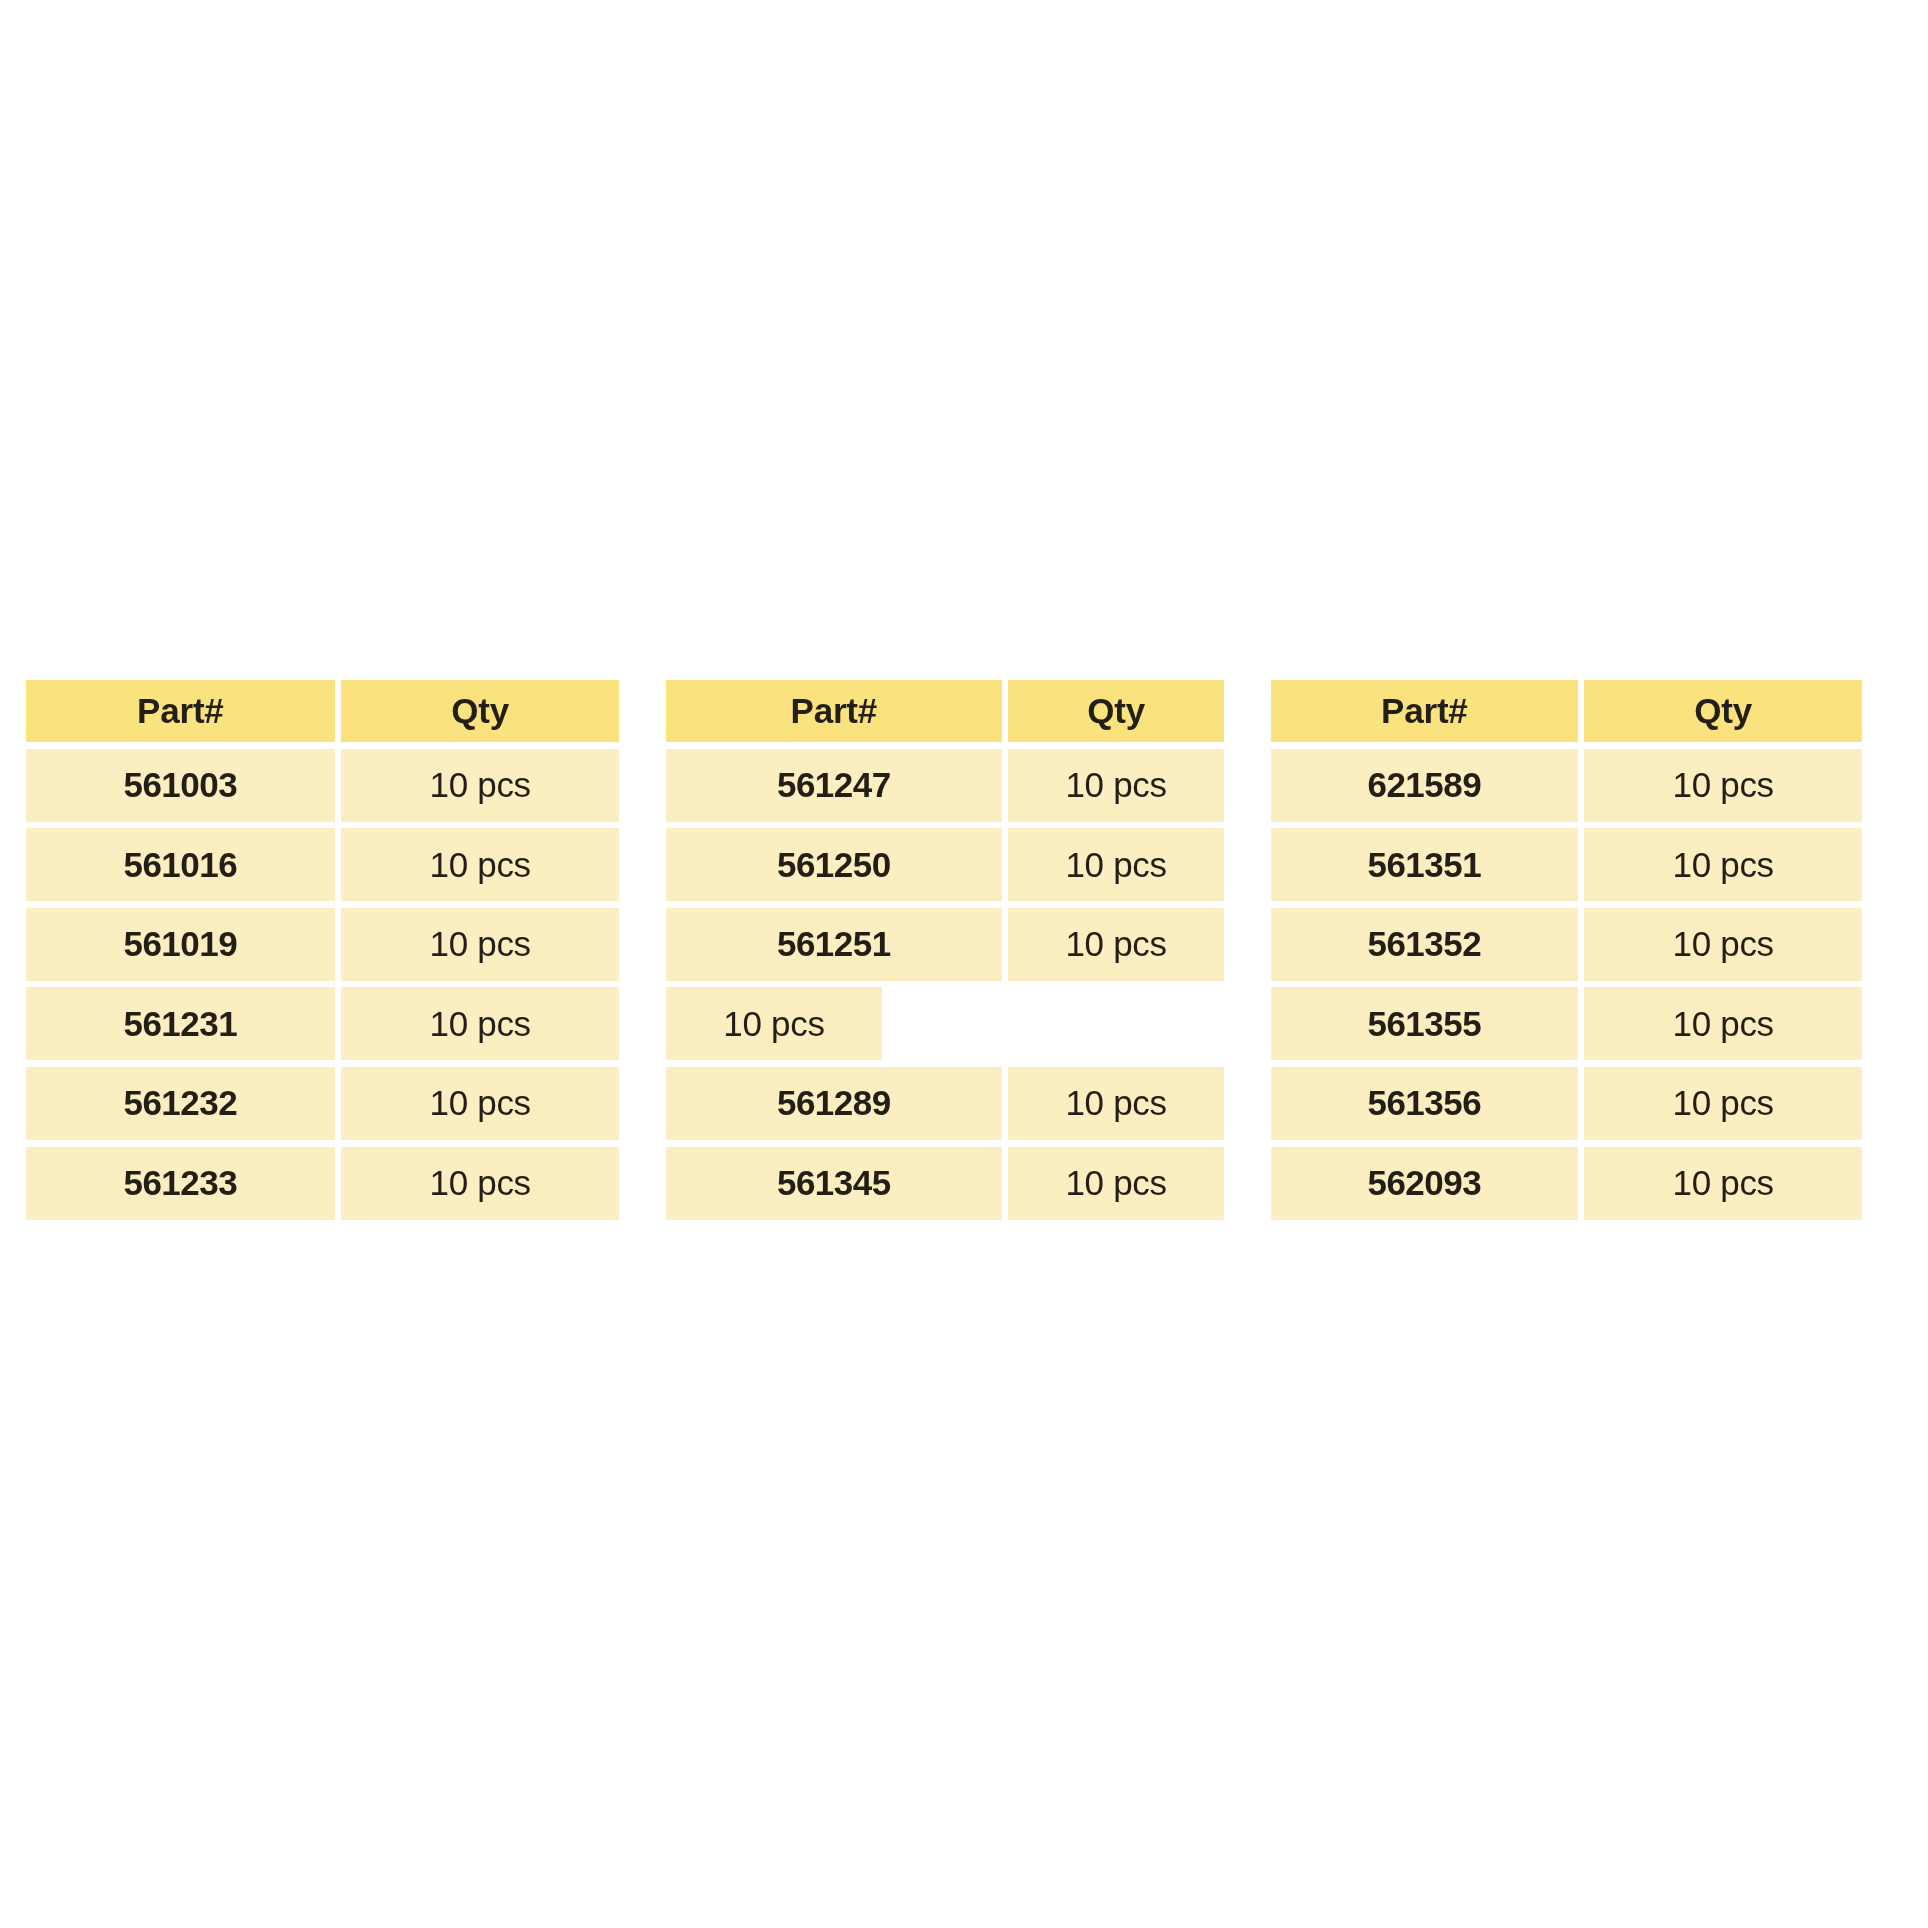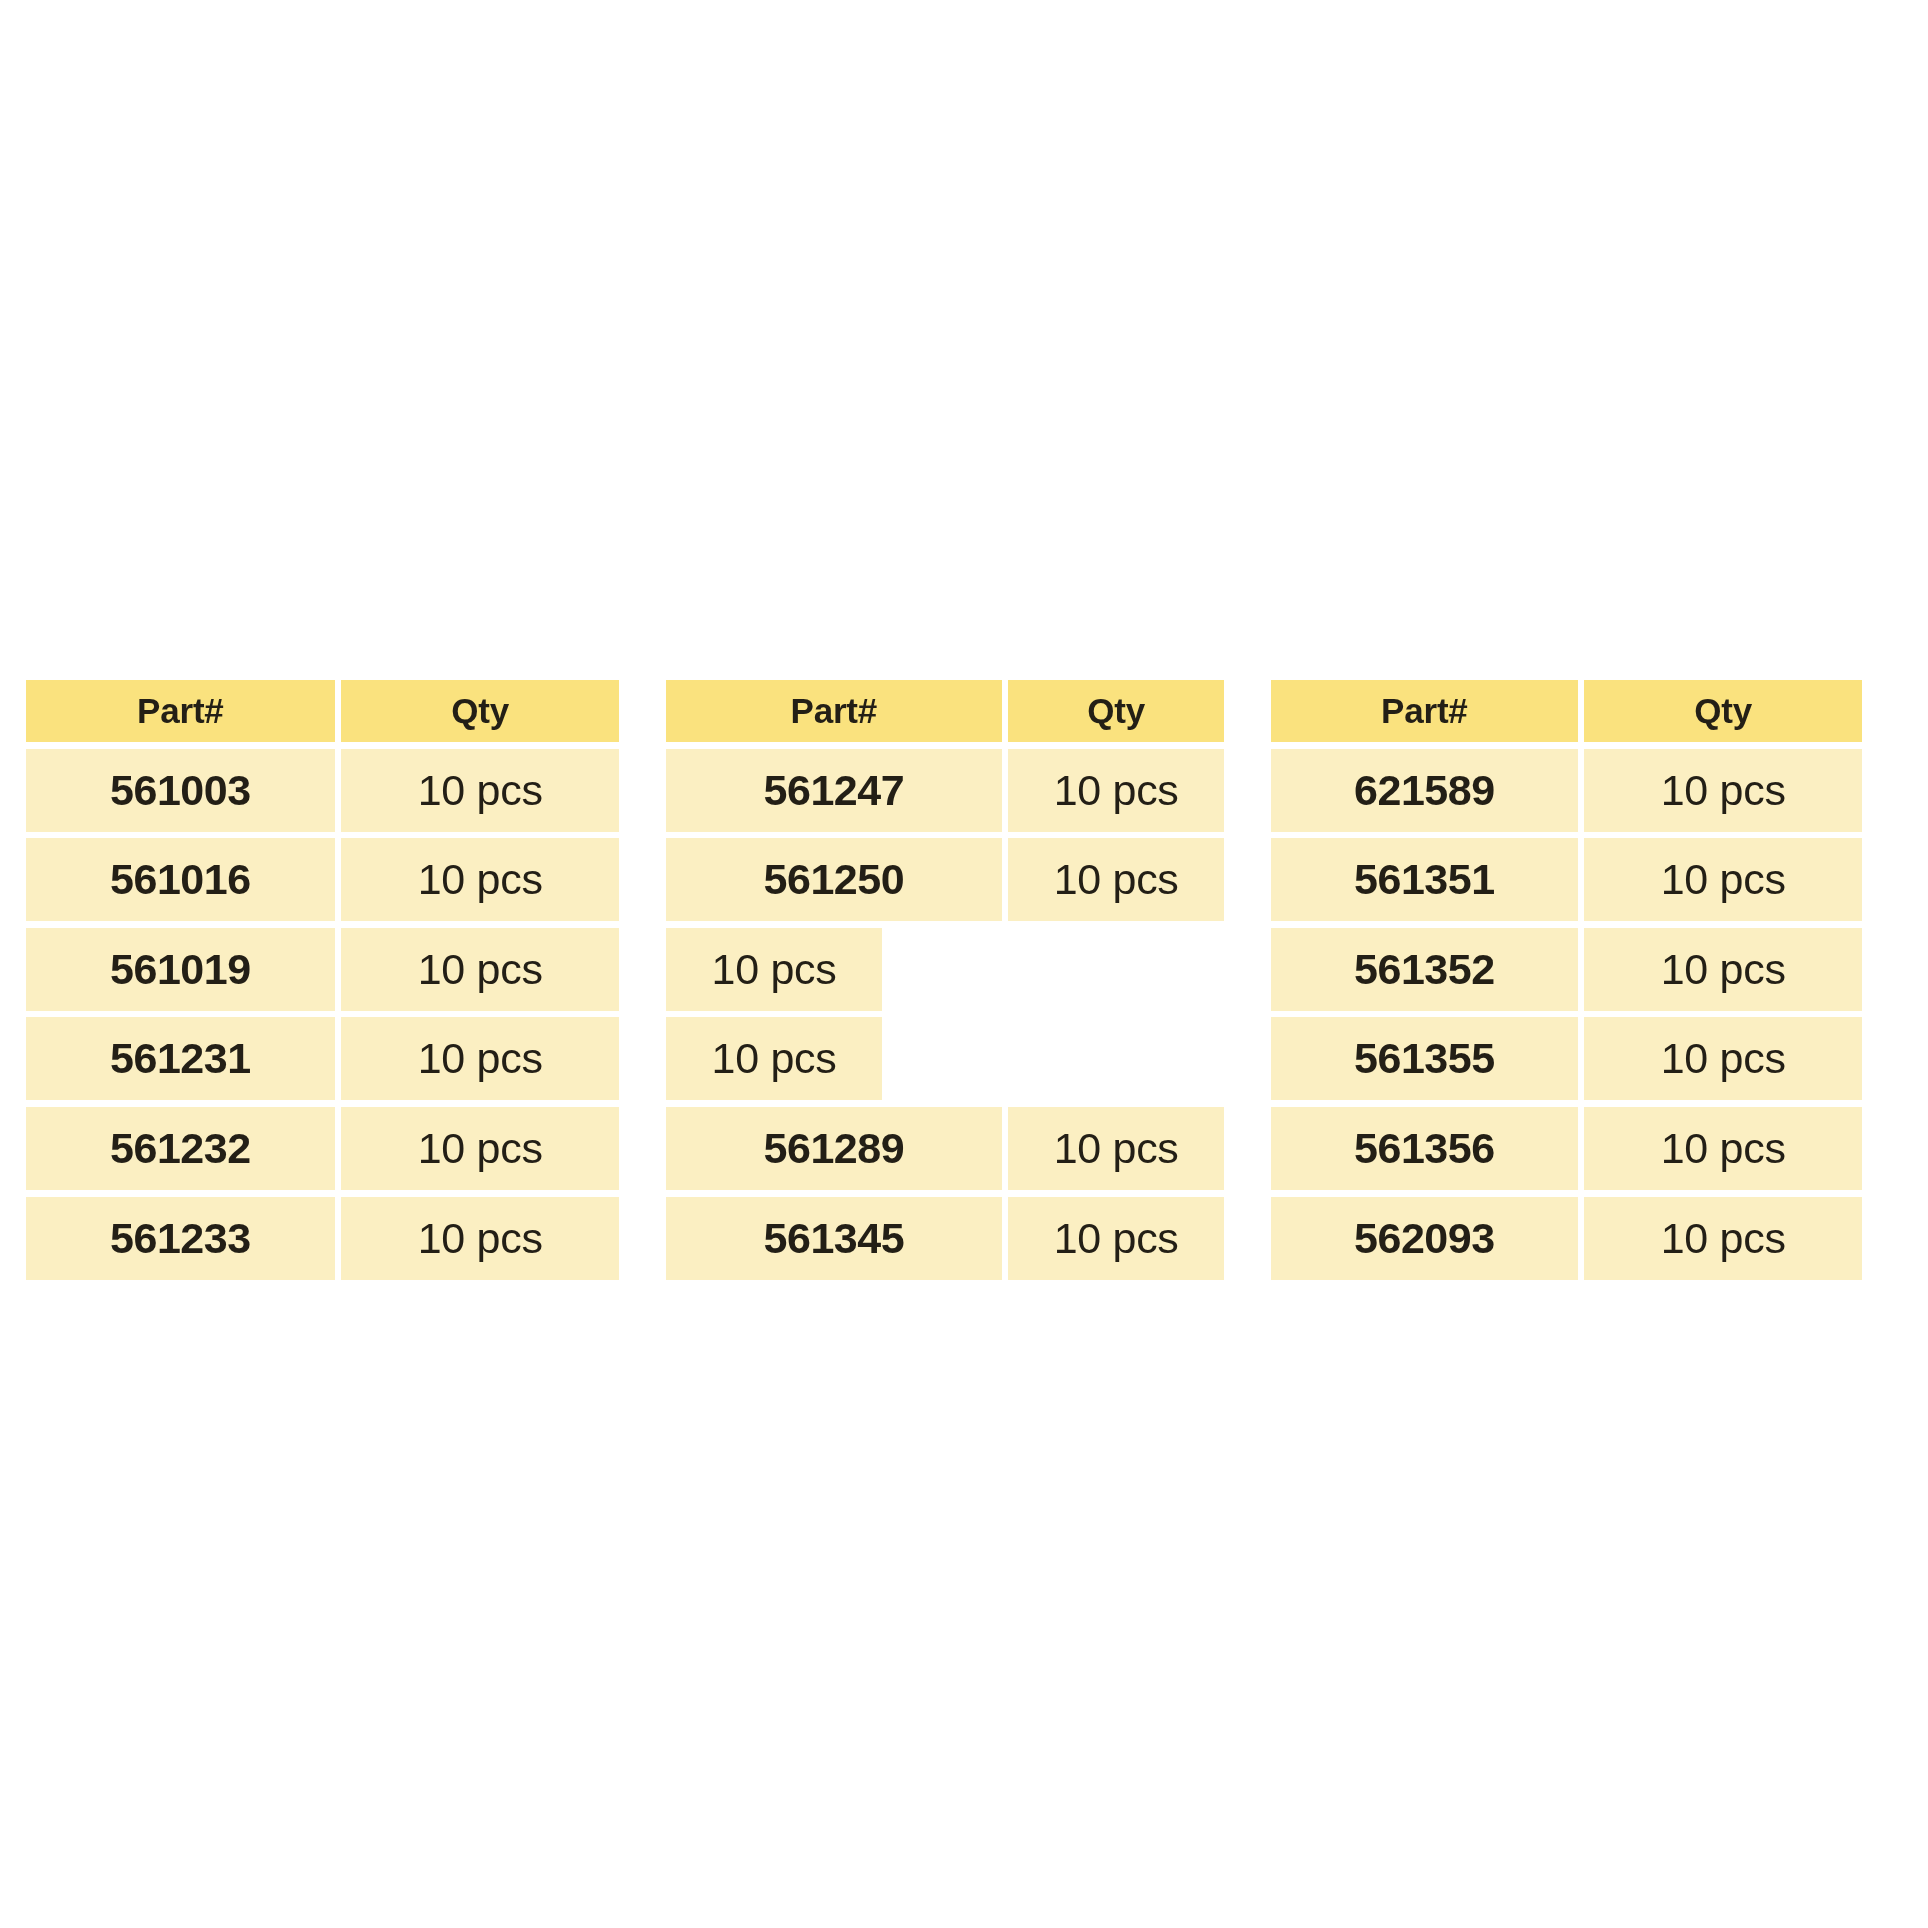--- a/index.html
+++ b/index.html
@@ -62,22 +62,22 @@
     background: #fae27e;
     height: 62px;
     font-weight: bold;
     font-size: 35px;
     letter-spacing: -0.2px;
   }
 
   
   .t-body .t-cell {
     background: #fbefc2;
-    height: 83px;
-    font-size: 43px;
+    height: 73px;
+    font-size: 35px;
   }
 
   .t-body .c-part {
     font-weight: bold;
     letter-spacing: -0.5px;
   }
   .t-body .c-qty {
     font-weight: normal;
     letter-spacing: -0.3px;
   }
@@ -137,20 +137,21 @@
       </div>
       <div class="t-row t-body">
         <div class="t-cell c-part">561247</div>
         <div class="t-cell c-qty">10 pcs</div>
       </div>
       <div class="t-row t-body">
         <div class="t-cell c-part">561250</div>
         <div class="t-cell c-qty">10 pcs</div>
       </div>
       <div class="t-row t-body">
+        <div class="t-cell c-part">561251</div>
         <div class="t-cell c-qty">10 pcs</div>
       </div>
       <div class="t-row t-body">
         <div class="t-cell c-qty">10 pcs</div>
       </div>
       <div class="t-row t-body">
         <div class="t-cell c-part">561289</div>
         <div class="t-cell c-qty">10 pcs</div>
       </div>
       <div class="t-row t-body">

